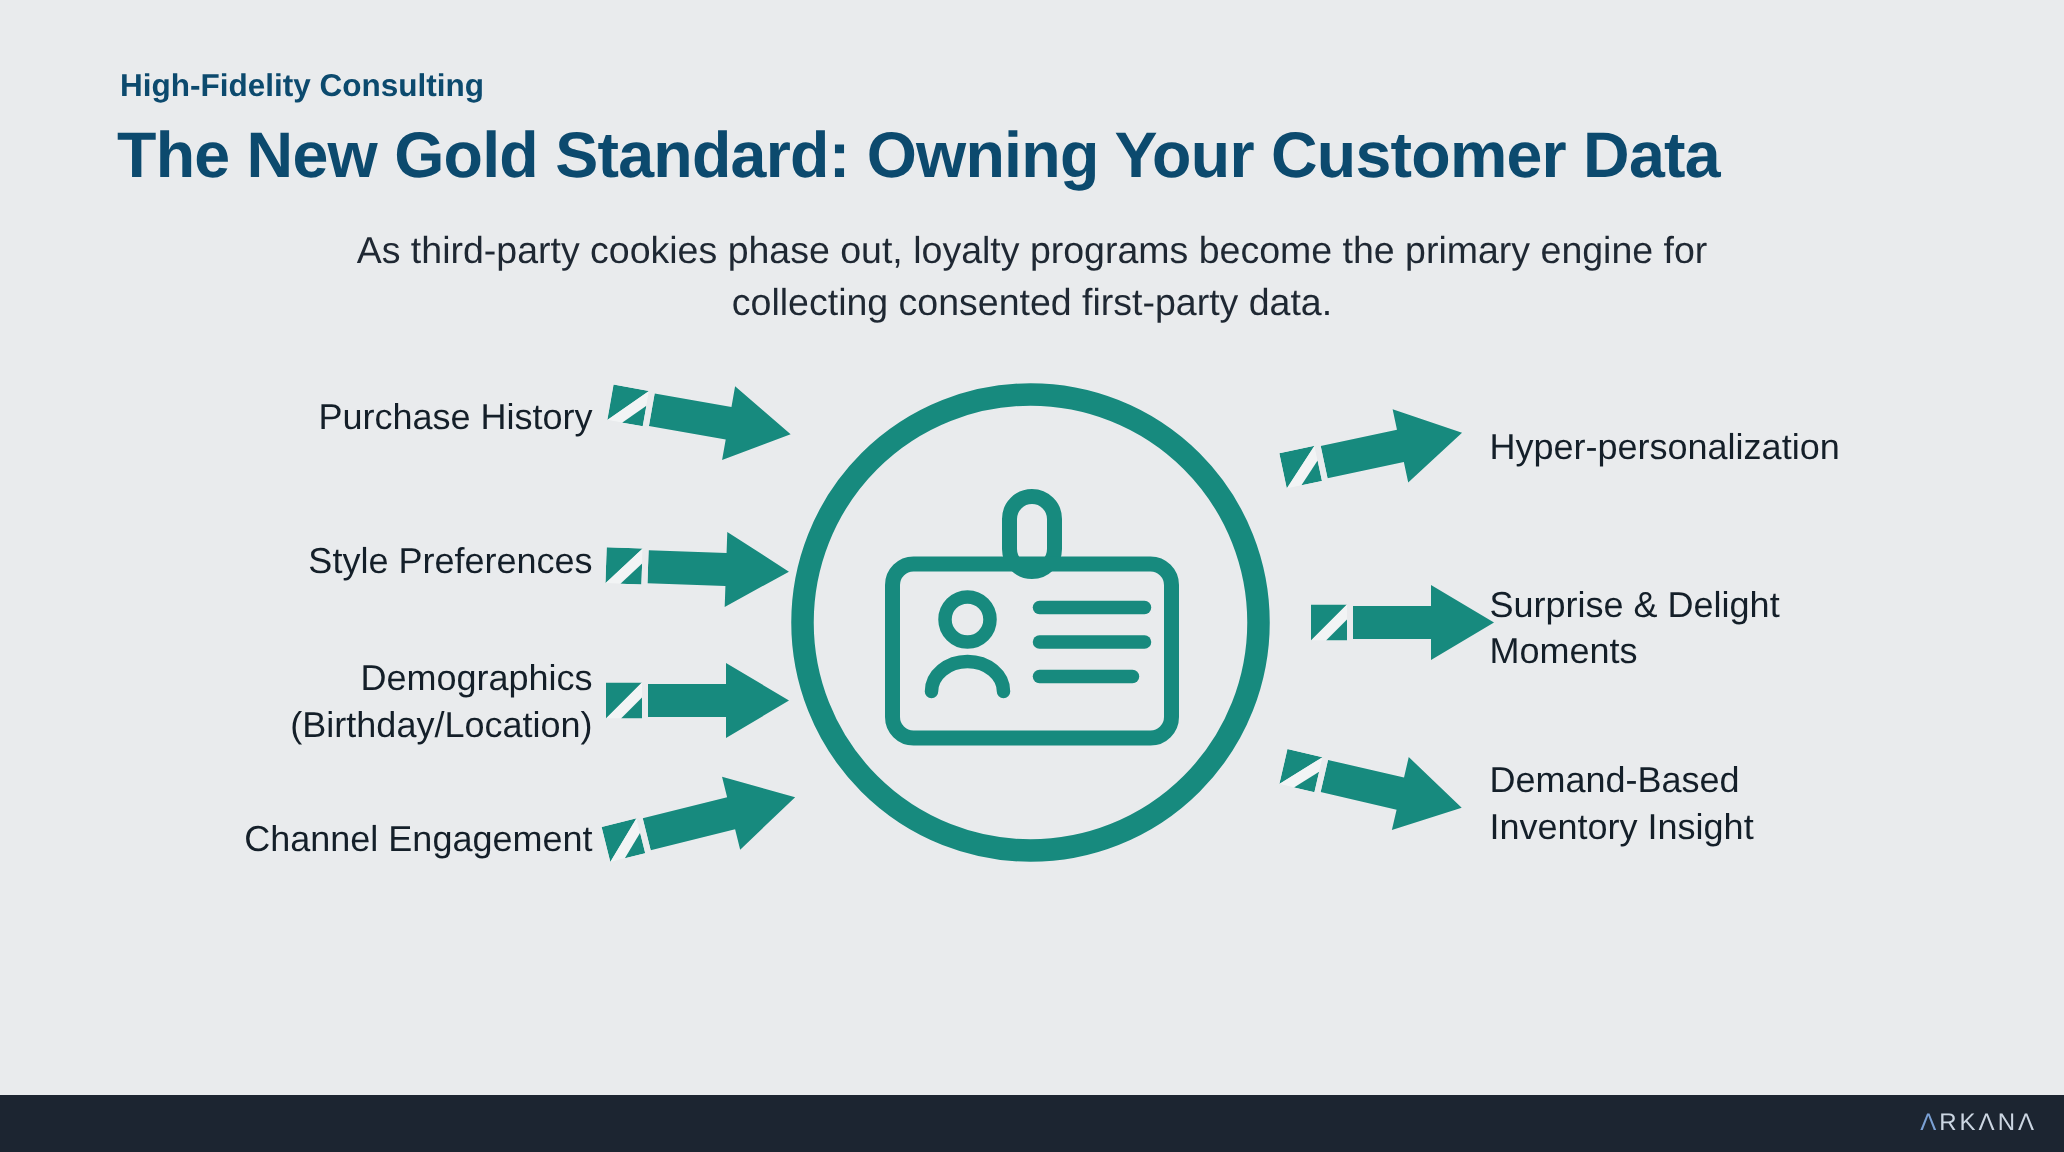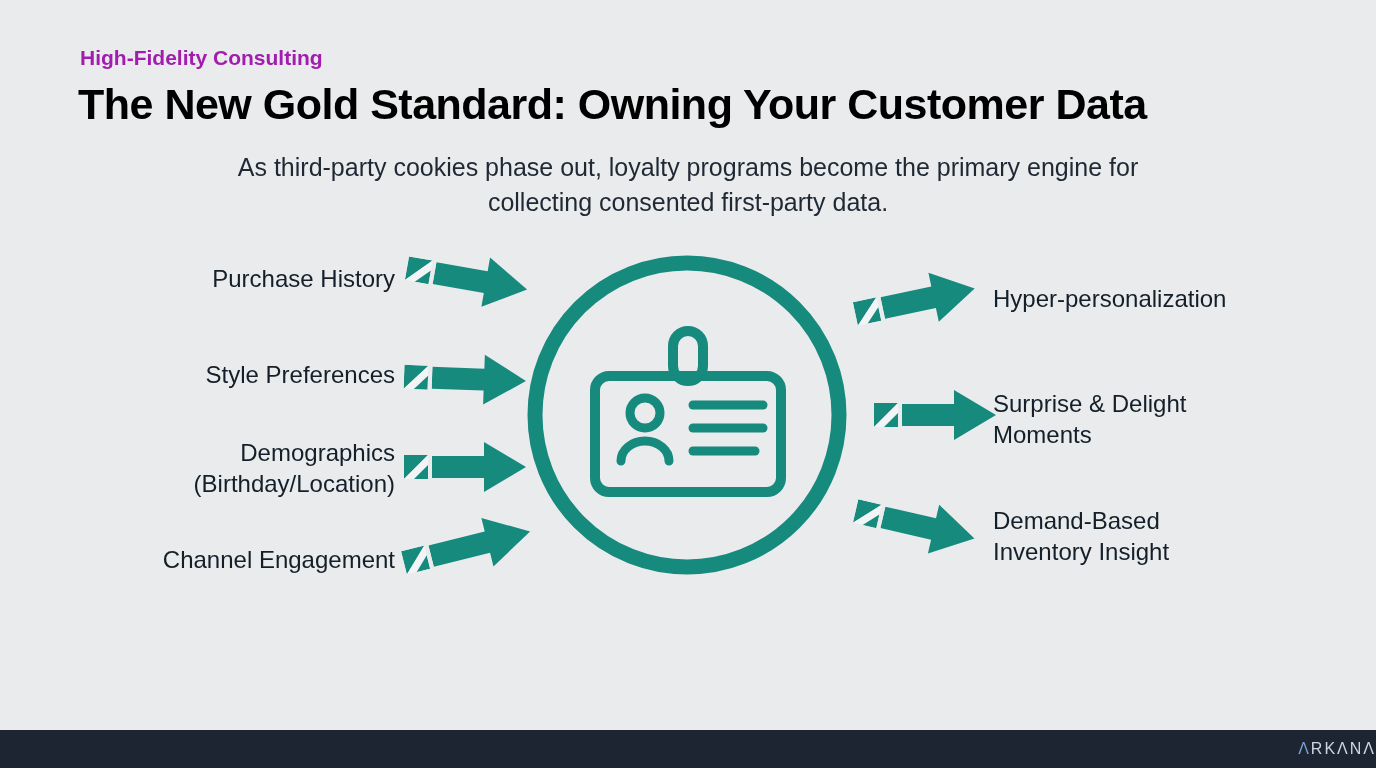--- a/index.html
+++ b/index.html
@@ -8,25 +8,25 @@
     font-family: "Liberation Sans", sans-serif;
     background: #e9ebed;
     position: relative;
     overflow: hidden;
     color: #1d2731;
   }
   .slide { position: absolute; inset: 0; }
 
   .eyebrow {
     position: absolute; left: 80px; top: 46px;
-    font-size: 21px; font-weight: 600; color: #a21caf;
+    font-size: 21px; font-weight: 600; color: #0c4a6e;
   }
   .title {
     position: absolute; left: 78px; top: 80px; width: 1240px;
-    font-size: 43px; font-weight: 700; color: #000000; letter-spacing: -0.5px;
+    font-size: 43px; font-weight: 700; color: #0c4a6e; letter-spacing: -0.5px;
   }
   .subtitle {
     position: absolute; left: 108px; top: 150px; width: 1160px;
     font-size: 25px; color: #1f2833; text-align: center;
     line-height: 1.38; white-space: pre-line;
   }
 
   .label {
     position: absolute; font-size: 24px; color: #141f29;
     line-height: 1.28; white-space: pre-line;
@@ -46,20 +46,21 @@
     border: 4px solid #1f8d80; background: #edeff1;
     display: flex; flex-direction: column; align-items: center; justify-content: center;
     gap: 4px;
   }
   .key-heading { font-size: 26px; font-weight: 700; color: #2a3340; }
   .key-body { font-size: 24px; color: #1c2530; }
 
   .footer {
     position: absolute; left: 0; bottom: 0; width: 100%; height: 38px;
     background: #1c2531; display: flex; align-items: center; justify-content: flex-end;
+    padding-right: 18px;
   }
   .brand { font-size: 16px; letter-spacing: 2px; color: #ccd6e2; font-weight: 400; }
   .brand .accent { color: #7aa0d4; }
 </style>
 </head>
 <body>
 
 <div class="slide">
 
   <div class="eyebrow">High-Fidelity Consulting</div>

